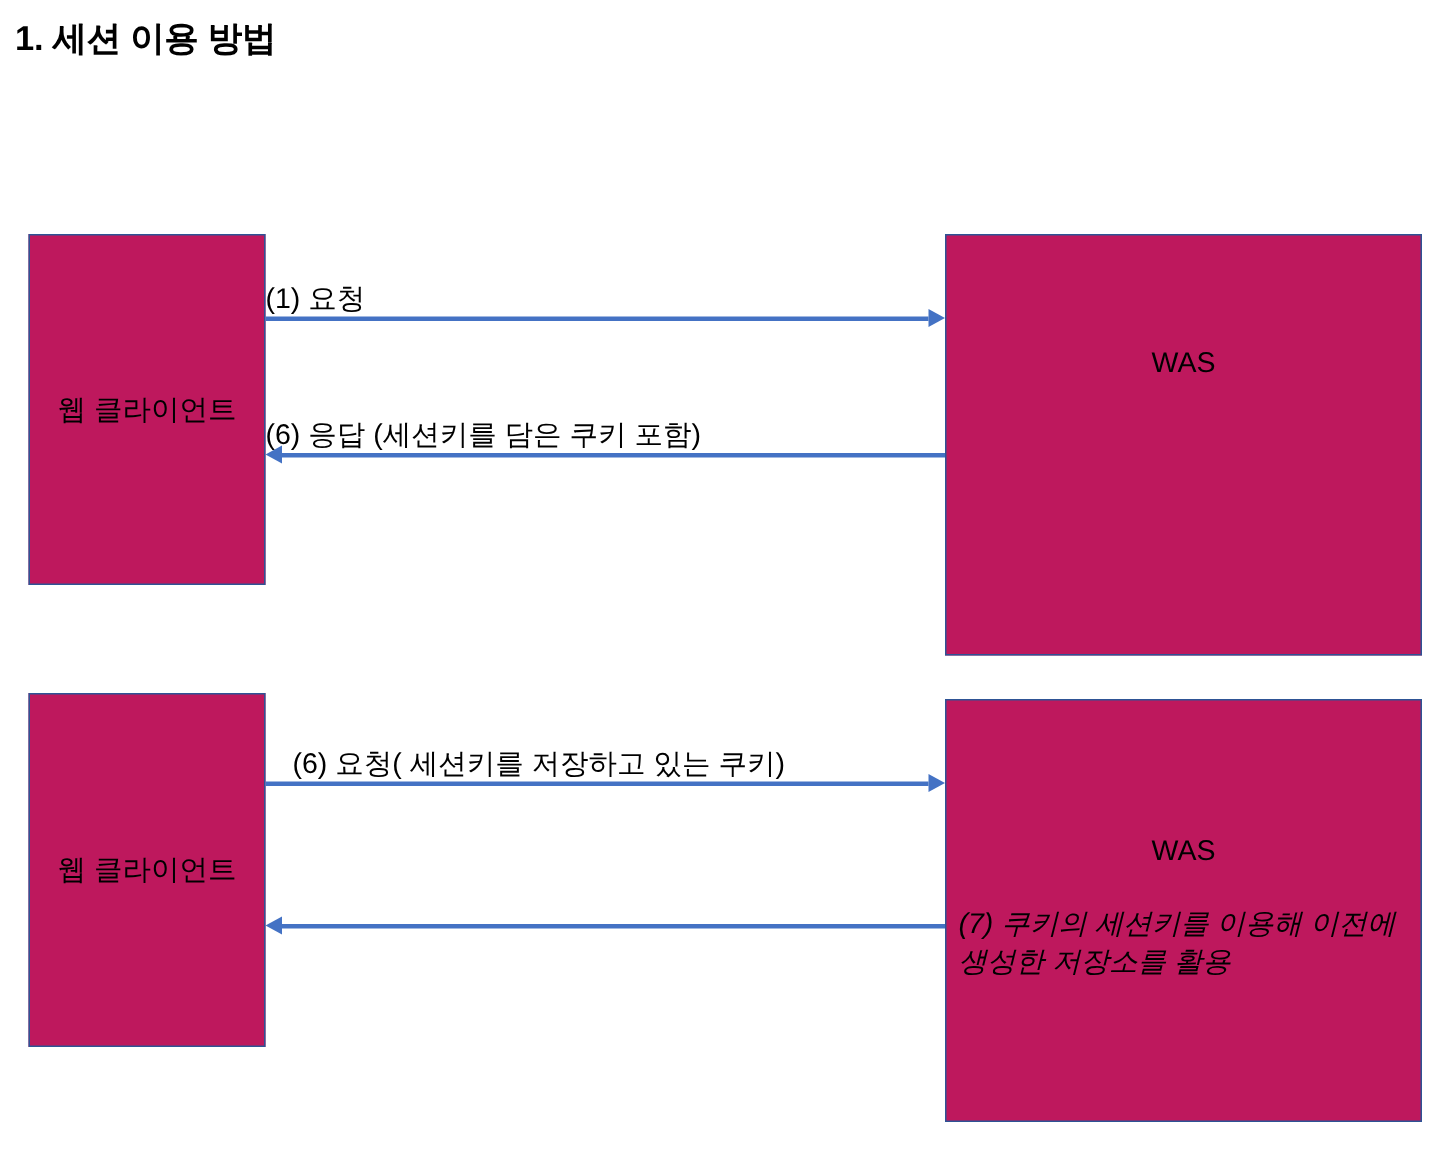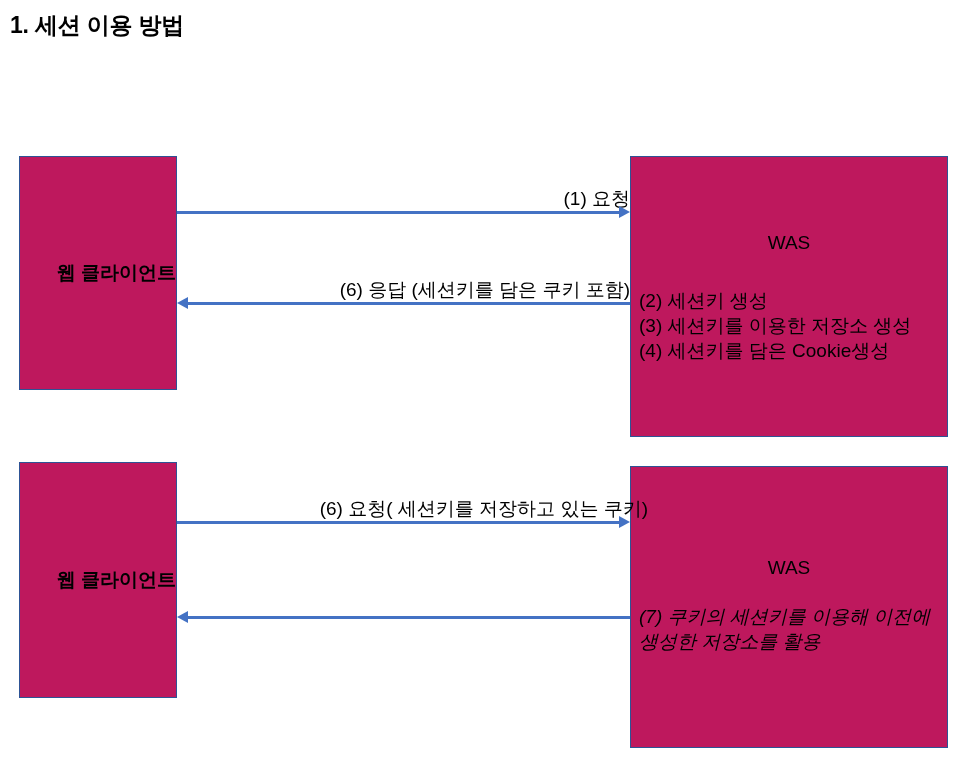--- a/index.html
+++ b/index.html
@@ -31,24 +31,23 @@
     position: absolute;
     box-sizing: border-box;
     border: 1.5px solid #2E5395;
     background: #be185d;
   }
 
   .node-label-center {
     position: absolute;
     left: 0;
     right: 0;
-    text-align: right;
+    text-align: center;
     font-size: 19px;
     white-space: nowrap;
-    font-weight: bold;
   }
 
   .node-title {
     position: absolute;
     left: 0;
     right: 0;
     text-align: center;
     font-size: 19px;
     white-space: nowrap;
   }
@@ -90,41 +89,36 @@
     border-left: 11px solid #4472C4;
   }
   .arrow.left .shaft { left: 11px; right: 0; }
   .arrow.left .head {
     left: 0;
     border-right: 11px solid #4472C4;
   }
 
   .arrow-label {
     position: absolute;
-    text-align: right;
+    text-align: left;
     font-size: 19px;
     white-space: nowrap;
   }
 </style>
 </head>
 <body>
 
 <div id="page-title">1. 세션 이용 방법</div>
 
 <div class="node-box" style="left:19px; top:156px; width:158px; height:234px;">
   <div class="node-label-center" style="top:103px;">웹 클라이언트</div>
 </div>
 
 <div class="node-box" style="left:630px; top:156px; width:318px; height:281px;">
   <div class="node-title" style="top:75px;">WAS</div>
-  <div class="node-lines" style="top:131px;">
-    <div>(2) 세션키 생성</div>
-    <div>(3) 세션키를 이용한 저장소 생성</div>
-    <div>(4) 세션키를 담은 Cookie생성</div>
-  </div>
 </div>
 
 <div class="arrow-label" style="left:177px; top:186px; width:453px;">(1) 요청</div>
 
 <div class="arrow right" style="left:177px; top:209px; width:453px;">
   <div class="shaft"></div>
   <div class="head"></div>
 </div>
 
 <div class="arrow-label" style="left:177px; top:277px; width:453px;">(6) 응답 (세션키를 담은 쿠키 포함)</div>

